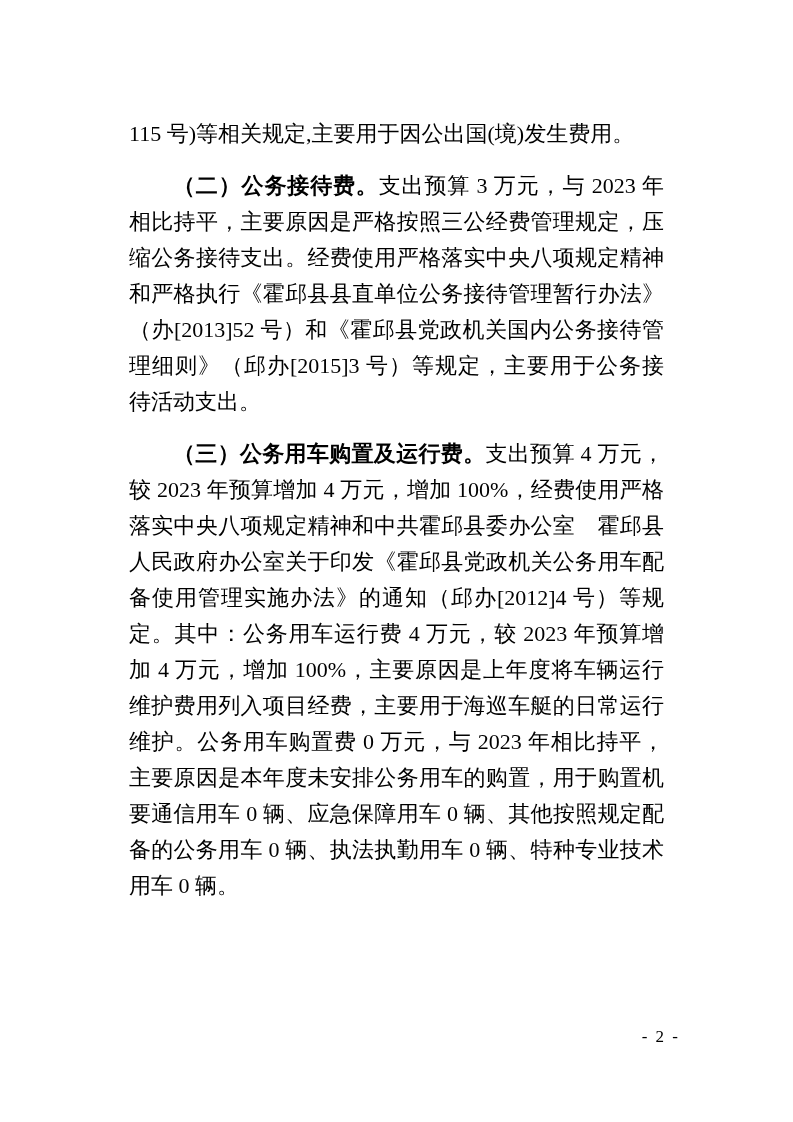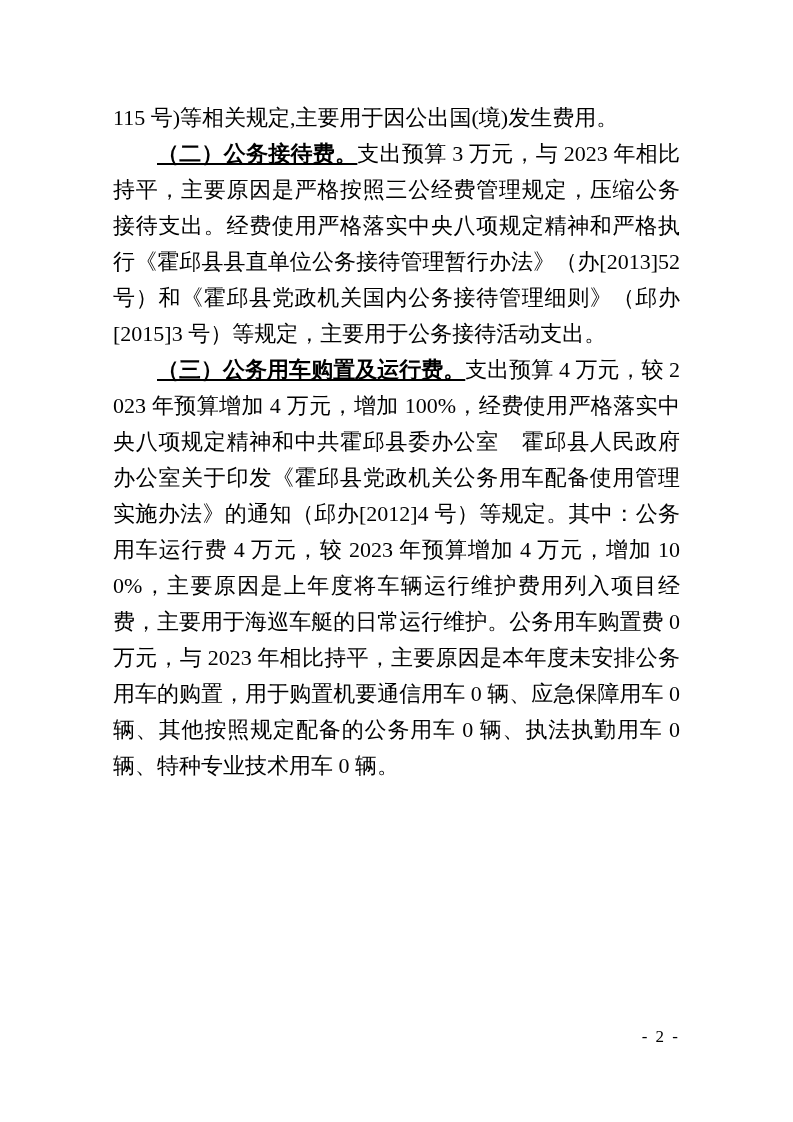--- a/index.html
+++ b/index.html
@@ -23,29 +23,28 @@
     left: 113px;
     top: 100px;
     width: 567px;
     font-size: 22px;
     line-height: 36px;
     text-align: justify;
     text-justify: inter-ideograph;
     word-break: break-all;
   }
   .para {
-    margin: 0;
+    margin: 16px;
     padding: 0;
   }
   .para.indent {
     text-indent: 44px;
   }
   .run.bold {
     font-weight: bold;
-    text-decoration: underline;
   }
   .page-number {
     position: absolute;
     left: 113px;
     top: 1026px;
     width: 567px;
     text-align: right;
     font-size: 17px;
     line-height: 22px;
     letter-spacing: 2px;

